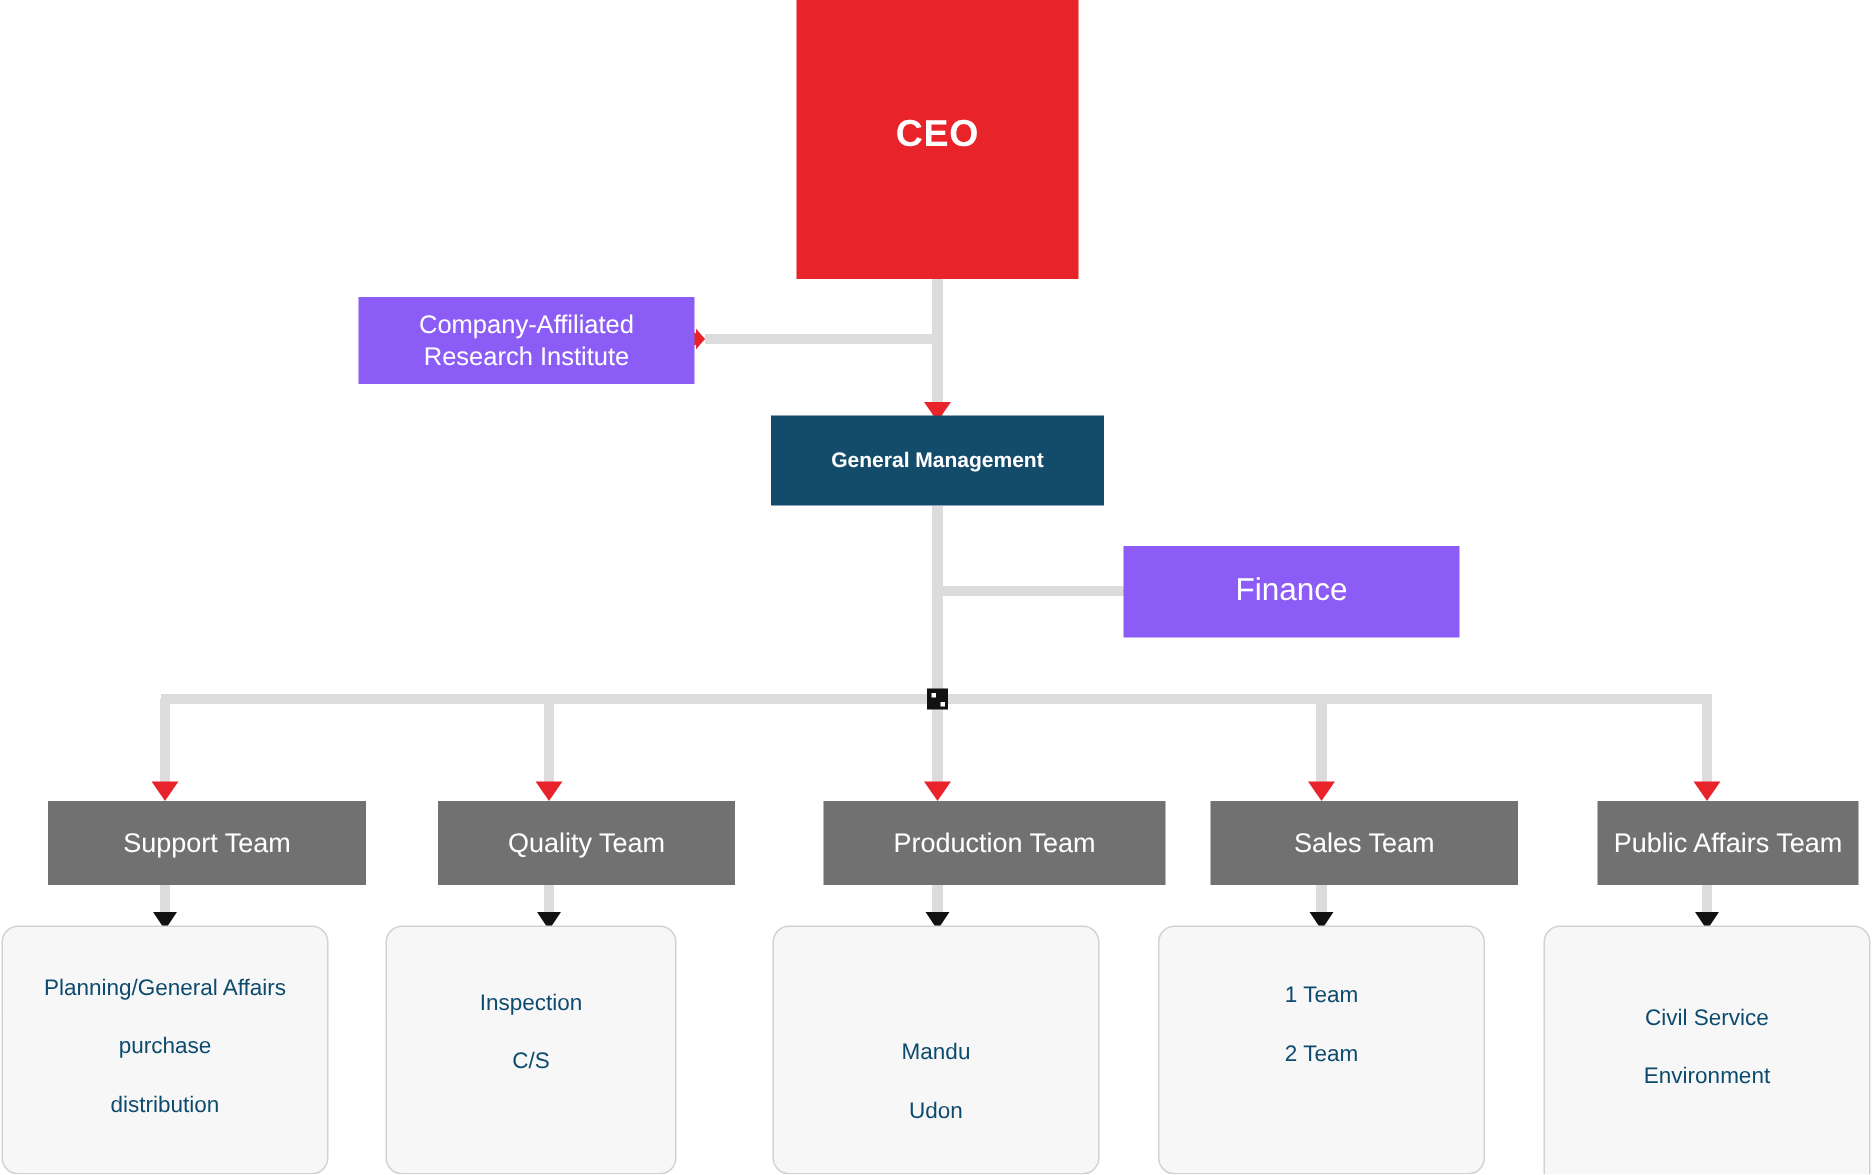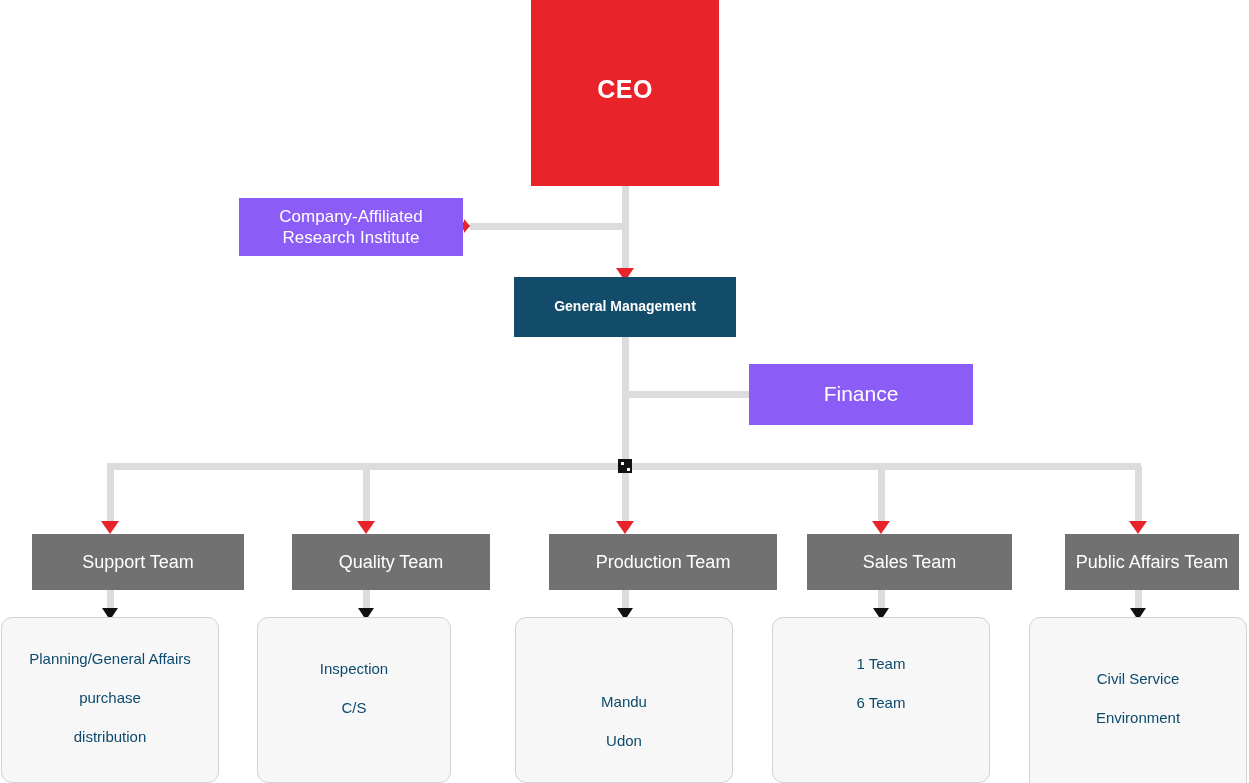--- a/index.html
+++ b/index.html
@@ -200,21 +200,21 @@
     <span class="sub-line">C/S</span>
   </div>
 
   <div class="node node-sub" style="left:515px; top:617px; width:218px; height:166px; padding-top:44px;justify-content:center;">
     <span class="sub-line">Mandu</span>
     <span class="sub-line">Udon</span>
   </div>
 
   <div class="node node-sub" style="left:772px; top:617px; width:218px; height:166px; padding-top:27px;">
     <span class="sub-line">1 Team</span>
-    <span class="sub-line">6 Team</span>
+    <span class="sub-line">2 Team</span>
   </div>
 
   <div class="node node-sub" style="left:1029px; top:617px; width:218px; height:188px; padding-top:42px;">
     <span class="sub-line">Civil Service</span>
     <span class="sub-line">Environment</span>
   </div>
 
 </div>
 
 </body></html>

